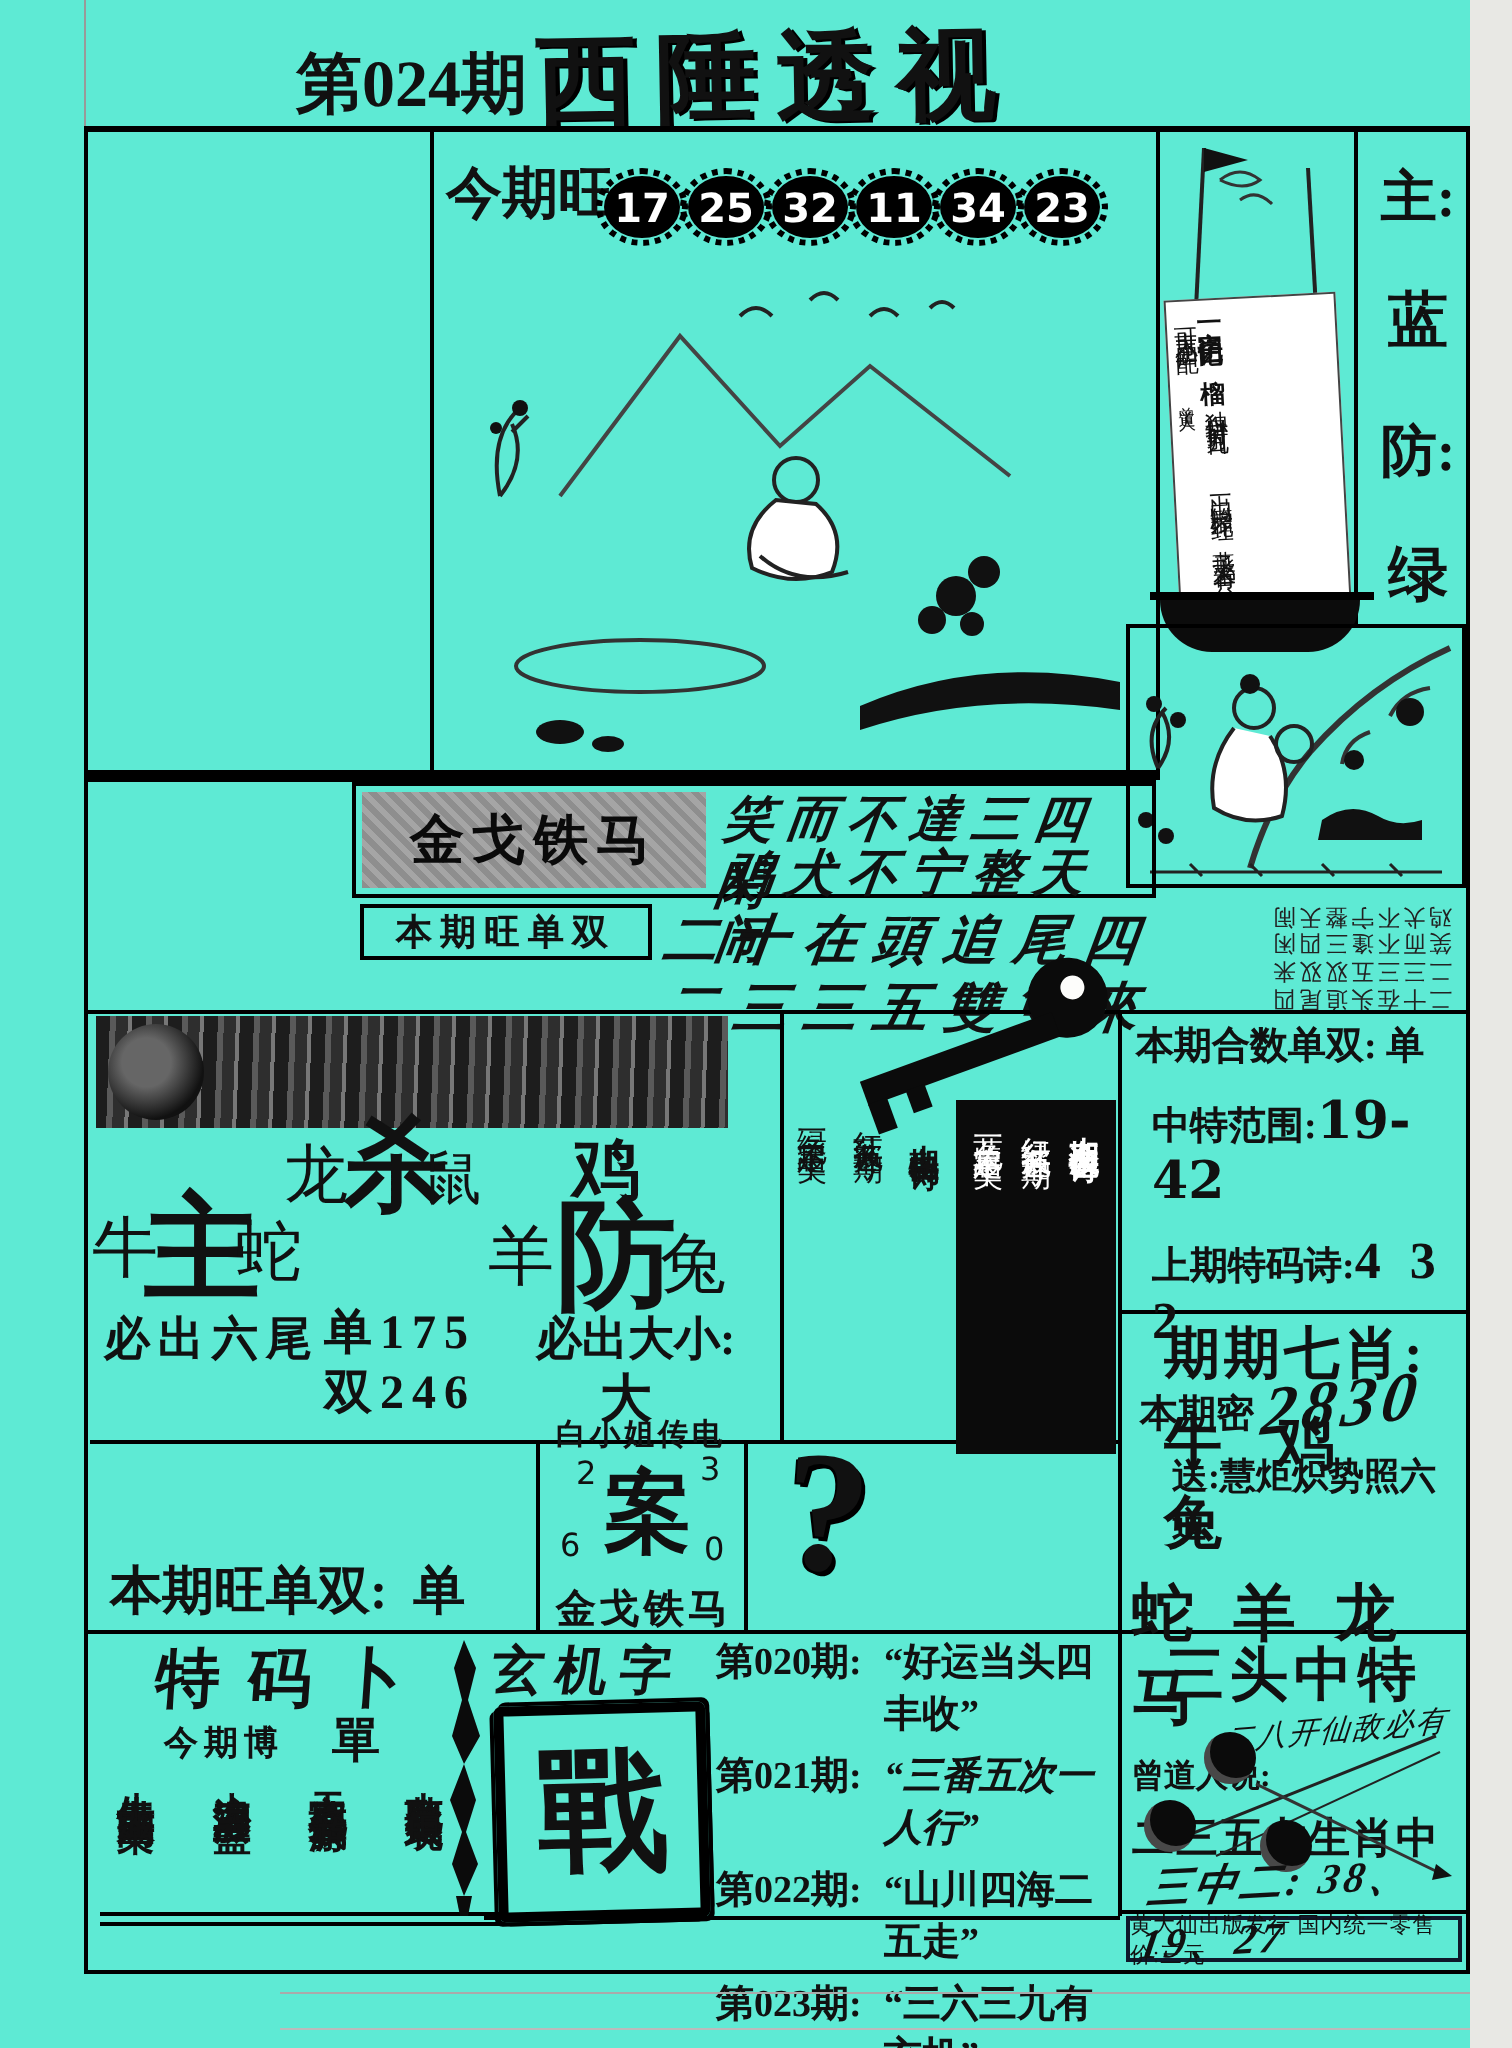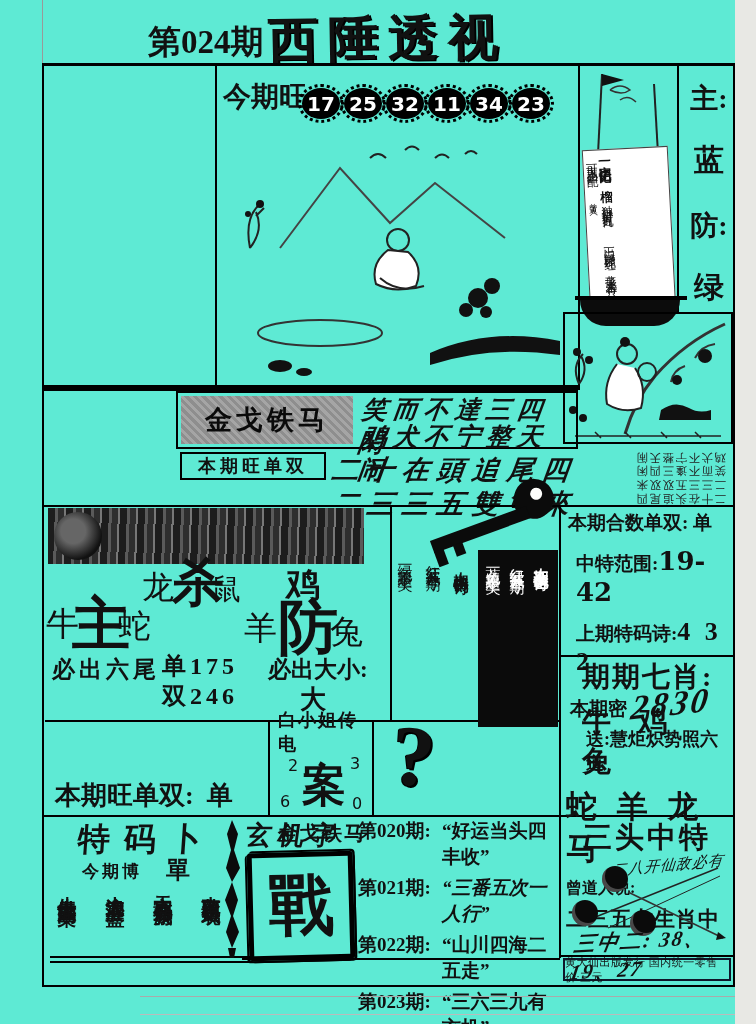--- a/index.html
+++ b/index.html
@@ -188,21 +188,21 @@
     <div class="b" style="font-size:28px;letter-spacing:2px;margin-left:16px;">期期七肖:</div>
     <div class="b" style="font-size:29px;letter-spacing:10px;margin:6px 0 0 16px;">牛 鸡 兔</div>
     <div class="b" style="font-size:31px;letter-spacing:6px;margin-top:4px;">蛇 羊 龙 马</div>
     <div class="b" style="font-size:16px;margin-top:8px;">曾道人说:</div>
     <div class="b" style="font-size:21px;margin-top:6px;letter-spacing:1px;">二三五七生肖中</div>
   </div>
 
   <div class="abs b" style="left:55px;top:778px;font-size:26px;font-family:Liberation Serif, serif;"><span>本期旺单双:</span>&nbsp;&nbsp;<span>单</span></div>
 
   <div class="abs" style="left:278px;top:708px;width:92px;">
-    <div class="b" style="font-size:18px;letter-spacing:2px;">白小姐传电</div>
+    <div class="b" style="font-size:15px;letter-spacing:2px;">白小姐传电</div>
     <div style="position:relative;width:92px;height:58px;">
       <span class="abs" style="left:10px;top:0;font-size:16px;font-family:'DejaVu Sans',sans-serif;">2</span>
       <span class="abs" style="left:72px;top:-2px;font-size:16px;font-family:'DejaVu Sans',sans-serif;">3</span>
       <span class="abs b" style="left:24px;top:0px;font-size:44px;">案</span>
       <span class="abs" style="left:2px;top:36px;font-size:16px;font-family:'DejaVu Sans',sans-serif;">6</span>
       <span class="abs" style="left:74px;top:38px;font-size:16px;font-family:'DejaVu Sans',sans-serif;">0</span>
     </div>
     <div class="b" style="font-size:20px;letter-spacing:2px;margin-top:6px;">金戈铁马</div>
   </div>
   <div class="abs b" style="left:392px;top:706px;font-size:86px;transform:rotate(4deg);text-shadow:2px 2px 0 #000,-1px 1px 0 #000;">?</div>

